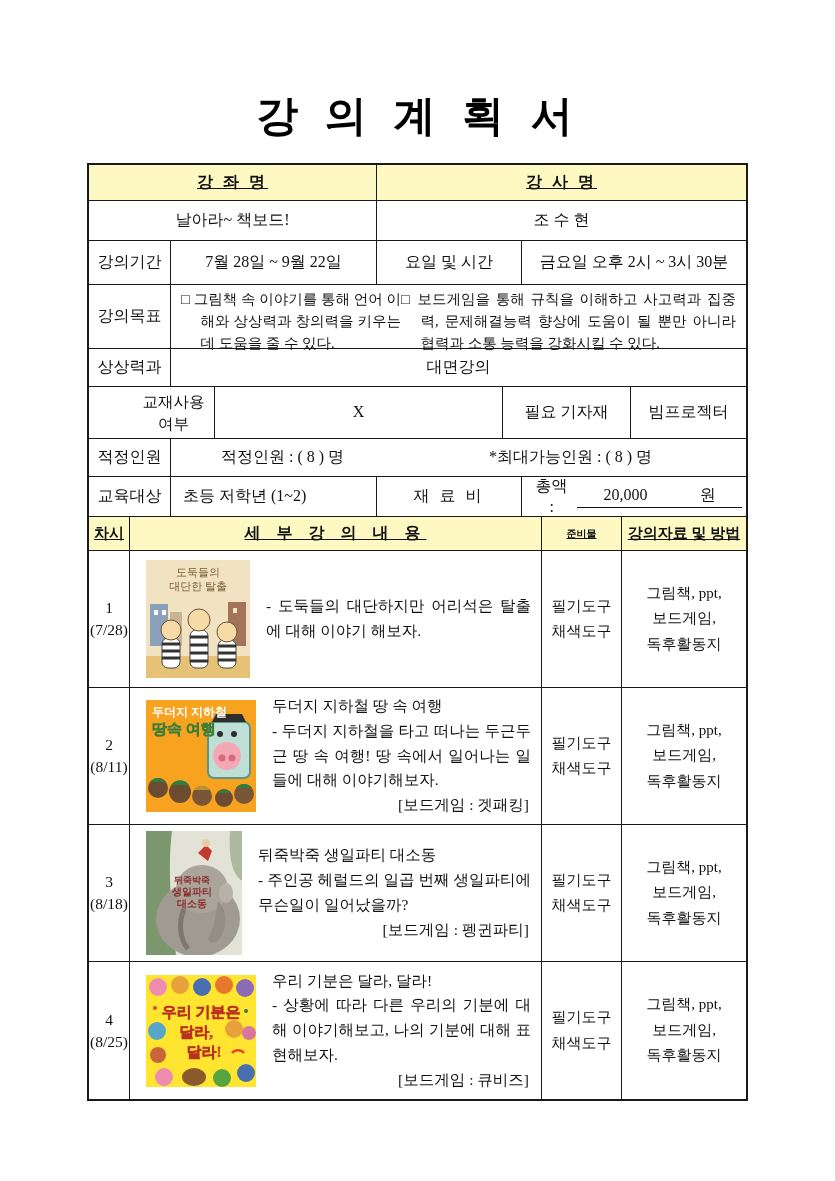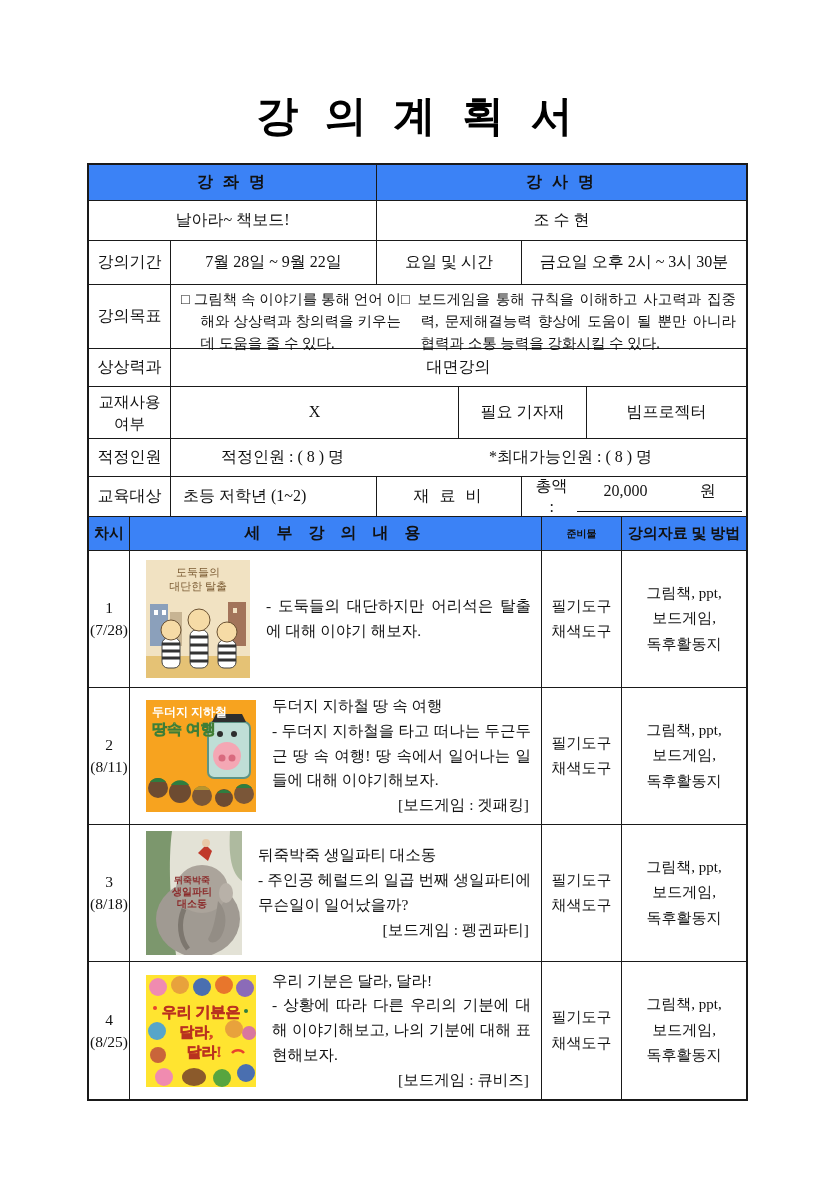--- a/index.html
+++ b/index.html
@@ -10,27 +10,27 @@
         font-weight:900;font-size:42px;letter-spacing:6px;color:#000;}
   .tbl{position:absolute;left:87px;top:163px;width:661px;
         border:2px solid #1a1a1a;box-sizing:border-box;background:#fff;}
   .r{display:flex;border-bottom:1px solid #1a1a1a;box-sizing:border-box;align-items:stretch;}
   .r:last-child{border-bottom:none;}
   .c{border-right:1px solid #1a1a1a;box-sizing:border-box;display:flex;
         align-items:center;justify-content:center;text-align:center;
         font-size:16px;line-height:1.3;padding:2px 4px;}
   .c:last-child{border-right:none;}
   .grow{flex:1 1 auto;}
-  .gray{background:#3b82f6;}
+  .gray{background:#fef9c3;text-decoration:underline;}
   .bold{font-weight:bold;}
   .sp3{letter-spacing:3px;}
   .sp6{letter-spacing:6px;}
   
   .h-hdr1{height:36px;} .h-name{height:40px;} .h-period{height:44px;}
-  .h-goal{height:64px;} .h-method{height:38px;} .h-book{height:52px;}
+  .h-goal{height:64px;} .h-method{height:38px;} .h-book{height:52px;padding-left:44px;}
   .h-cap{height:38px;gap:38px;} .h-target{height:40px;} .h-shdr{height:34px;}
   .h-sess{height:137px;}
   
   .w-half{width:288px;flex:none;}
   .w-label{width:82px;flex:none;}
   .w-period{width:206px;flex:none;}
   .w-day{width:145px;flex:none;}
   .w-x{width:288px;flex:none;}
   .w-equipl{width:128px;flex:none;}
   .w-chasi{width:41px;flex:none;}
@@ -39,21 +39,21 @@
   
   .goals{align-items:flex-start;justify-content:center;
          text-align:left;padding:4px 10px;font-size:14.5px;line-height:1.5;}
   .goal-item{padding-left:1.35em;text-indent:-1.35em;text-align:justify;}
   
   .caprow{justify-content:flex-start;text-align:left;padding-left:12px;}
   .cap-first{width:268px;flex:none;display:inline-block;}
   
   .feecell{justify-content:flex-start;padding-left:10px;}
   .fee-underline{display:inline-flex;justify-content:space-around;align-items:center;
-        width:170px;border-bottom:1px solid #111;padding-bottom:9px;margin-left:6px;}
+        width:170px;border-bottom:1px solid #111;padding-bottom:1px;margin-left:6px;}
   
   .sessnum{flex-direction:column;line-height:1.4;font-size:15.5px;}
   .contentcell{justify-content:flex-start;padding:8px 10px 8px 16px;gap:16px;text-align:left;}
   .cover{flex:none;display:block;}
   .ctext{flex:1 1 auto;display:flex;flex-direction:column;justify-content:center;
          font-size:15.5px;line-height:1.6;}
   .cdesc{text-align:justify;}
   .cgame{text-align:right;padding-right:2px;}
   .stack{flex-direction:column;line-height:1.7;font-size:15px;}
   .stack span{display:block;}

